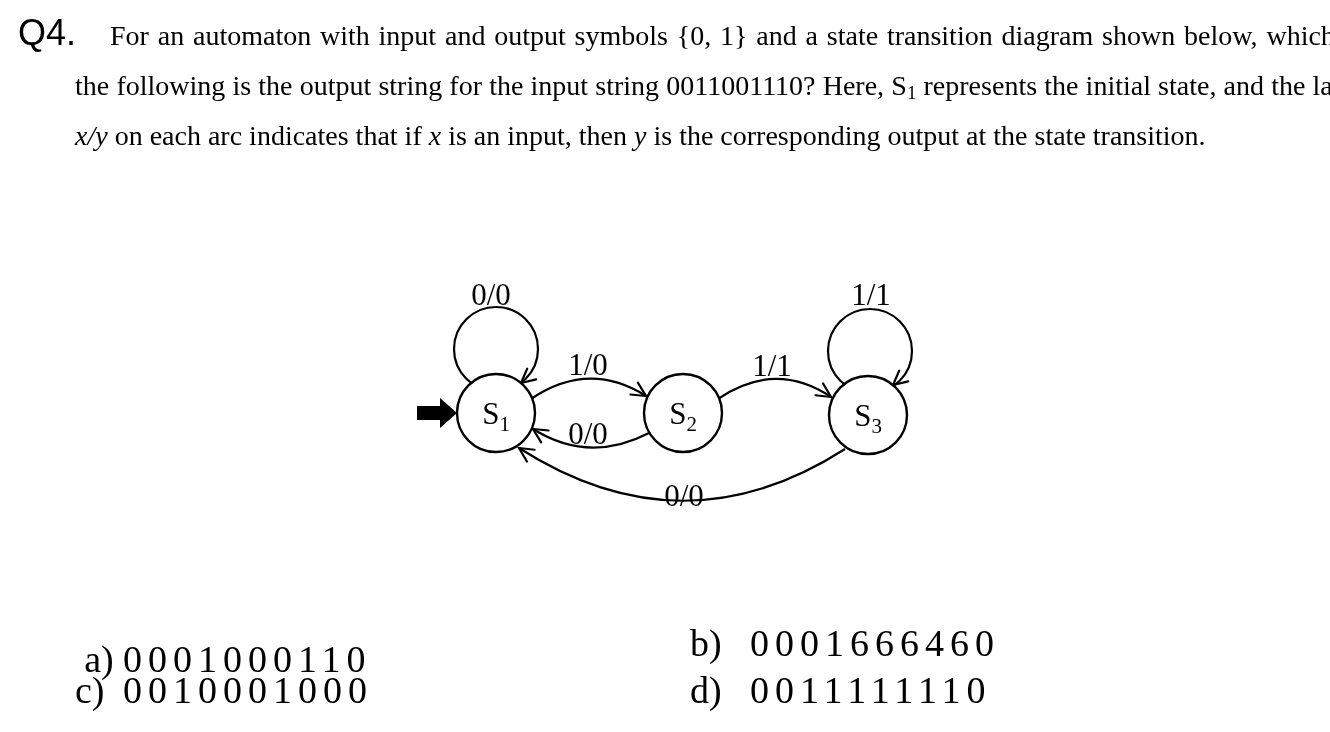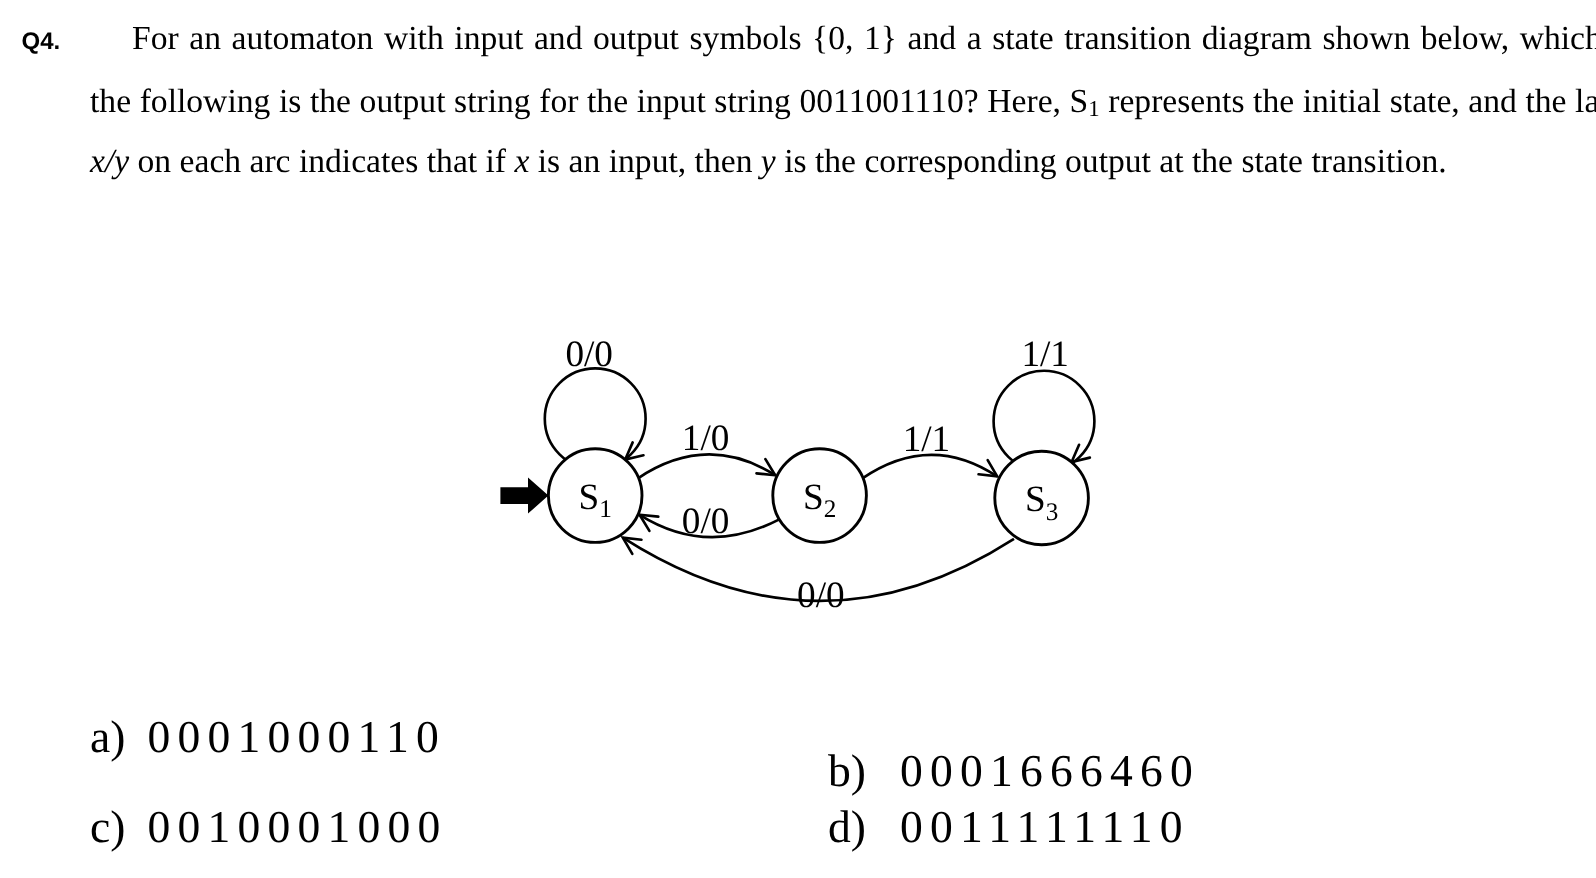--- a/index.html
+++ b/index.html
@@ -27,22 +27,22 @@
     font-size: 28px;
     line-height: 50px;
     text-align: justify;
     color: #000000;
   }
   .qnum {
     display: inline-block;
     width: 92px;
     text-indent: 0;
     font-family: "Liberation Sans", sans-serif;
-    font-weight: bold;
-    font-size: 20px;
+    font-weight: normal;
+    font-size: 36px;
   }
   .question i {
   }
   .question sub {
     font-size: 19px;
     line-height: 0;
     vertical-align: -4px;
   }
   .diagram-svg {
     position: absolute;
@@ -86,21 +86,21 @@
     color: #000000;
   }
   .option .letter {
     display: inline-block;
   }
   .option.left .letter { width: 48px; }
   .option.right .letter { width: 60px; }
   .option .value {
     letter-spacing: 6px;
   }
-  .opt-a { left: 75px;  top: 596px; }
+  .opt-a { left: 75px;  top: 640px; text-align: center; }
   .opt-b { left: 690px; top: 624px; }
   .opt-c { left: 75px;  top: 671px; }
   .opt-d { left: 690px; top: 671px; }
 </style>
 </head>
 <body>
 
 <div class="page">
 
   <p class="question">

